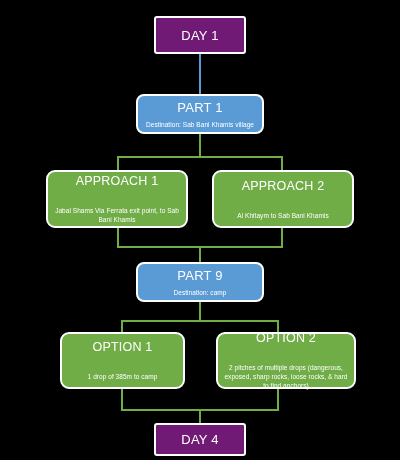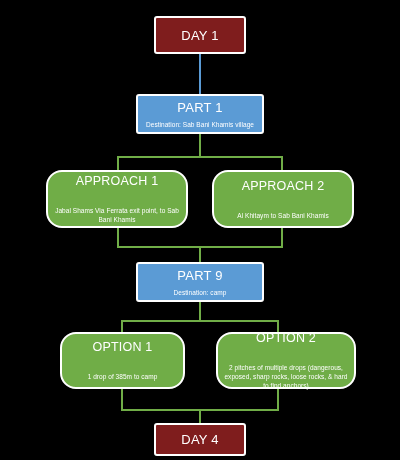--- a/index.html
+++ b/index.html
@@ -44,30 +44,30 @@
   }
   .node .sub {
     font-size: 6.5px;
     line-height: 9px;
     margin-top: 5px;
     padding: 0 6px;
     letter-spacing: 0.05px;
   }
 
   .node.day {
-    background: #7f1d1d;
+    background: #701a75;
     border-radius: 3px;
   }
   .node.part {
     background: #5b9bd5;
-    border-radius: 3px;
+    border-radius: 8px;
   }
   .node.branch {
     background: #70ad47;
-    border-radius: 16px;
+    border-radius: 9px;
     gap: 12px;
   }
 
   .node.day .title { font-size: 13px; }
   .node.branch .title { font-size: 12.5px; }
 </style>
 </head>
 <body>
 
 <div id="canvas">

